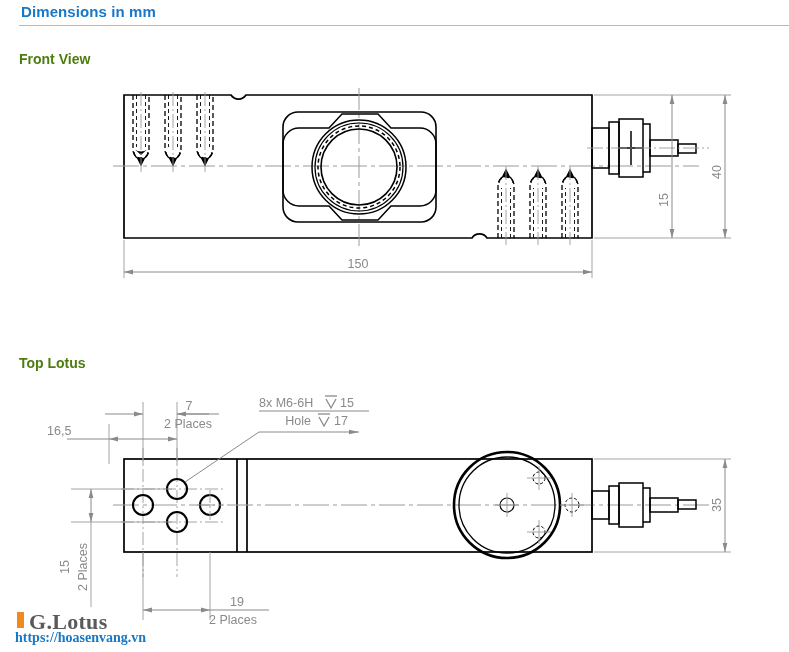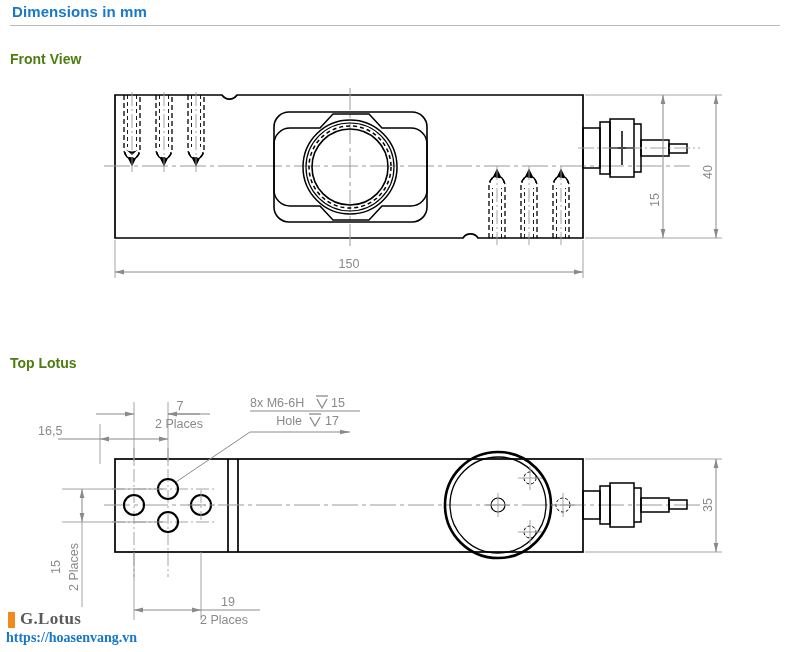--- a/index.html
+++ b/index.html
@@ -3,21 +3,21 @@
 <meta charset="utf-8">
 <style>
   html,body{margin:0;padding:0;}
   body{
     width:789px;height:652px;
     background:#ffffff;
     font-family:"Liberation Sans", sans-serif;
     position:relative;
     overflow:hidden;
   }
-  #page{position:relative;width:777px;height:652px;}
+  #page{position:relative;width:777px;height:652px;margin-left:9px;}
 
   .hdr-title{
     position:absolute;left:12px;top:3px;
     font-size:15px;font-weight:bold;color:#1878C8;
     letter-spacing:0.1px;
   }
   .hdr-rule{
     position:absolute;left:10px;top:25px;width:770px;height:1px;
     background:#b9b9b9;
   }
@@ -25,21 +25,21 @@
     position:absolute;font-size:14px;font-weight:bold;color:#4d7c0f;
   }
   #front-title{left:10px;top:51px;}
   #top-title{left:10px;top:355px;}
 
   svg.dwg{position:absolute;left:0;top:0;}
   svg text{font-family:"Liberation Sans", sans-serif;fill:#8a8a8a;font-size:12.5px;}
 
   .wm{position:absolute;left:6px;top:607px;width:210px;height:44px;}
   .wm-bar{position:absolute;left:2px;top:5px;width:7px;height:16px;background:#F08A1E;}
-  .wm-name{position:absolute;left:14px;top:2px;font-size:17px;font-weight:bold;
+  .wm-name{position:absolute;left:14px;top:2px;font-size:22px;font-weight:bold;
            color:#5a5a5a;font-family:"Liberation Serif", serif;letter-spacing:0.3px;}
   .wm-url{position:absolute;left:0px;top:23px;font-size:14px;font-weight:bold;
           color:#C64A1E;font-family:"Liberation Serif", serif;}
   .wm-url span{color:#1878C8;}
 </style>
 </head>
 <body>
 
 <div id="page">
 

